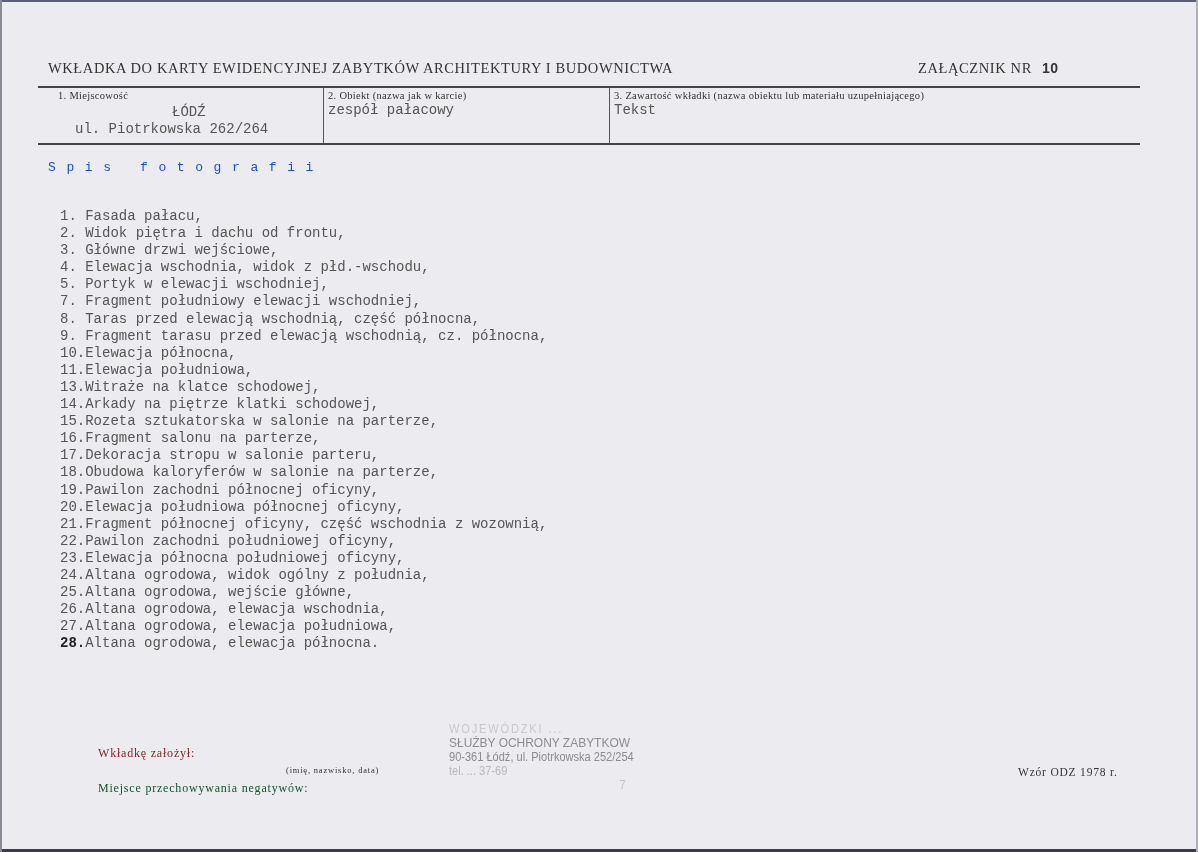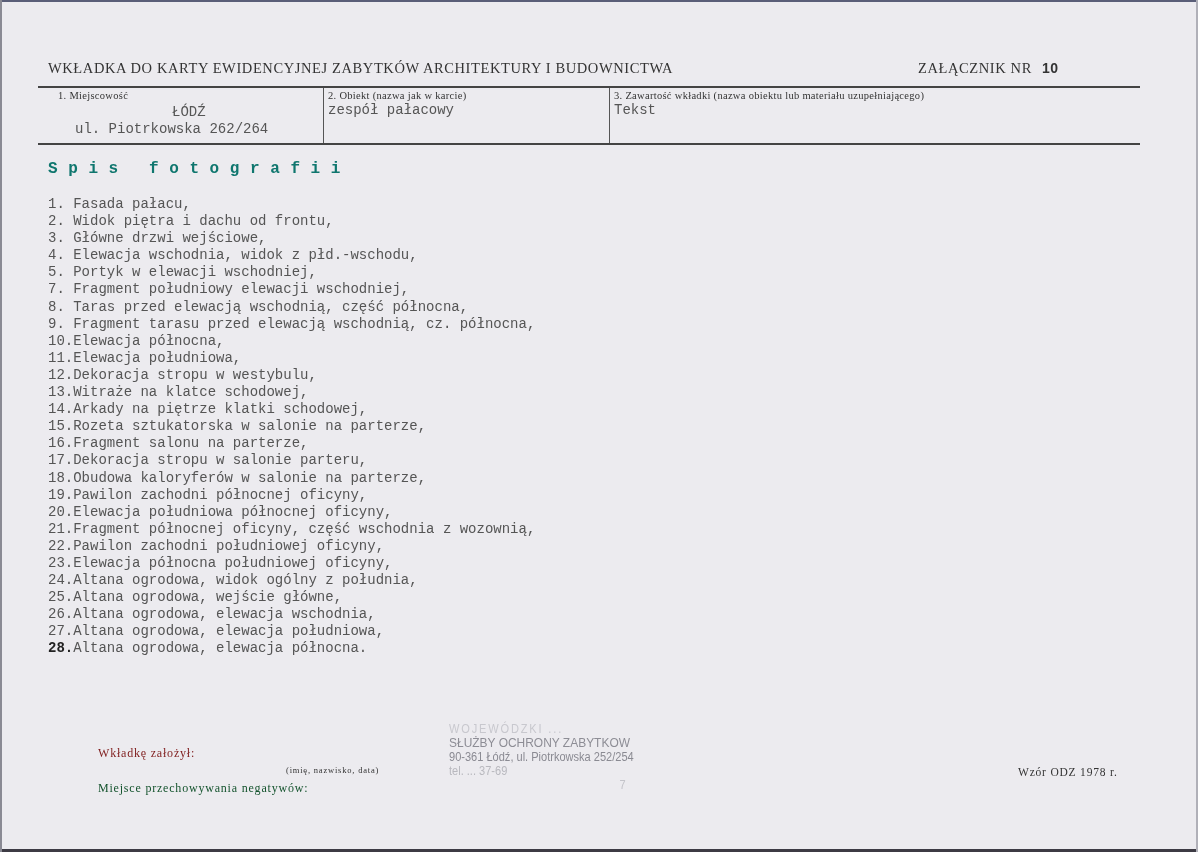--- a/index.html
+++ b/index.html
@@ -42,25 +42,25 @@
     .c2 .cell-label, .c3 .cell-label { left: 4px; }
     .mono { font-family: "Liberation Mono", monospace; color: #555; }
     .cell-val { position: absolute; font-size: 14px; }
     .c1 .v1 { left: 134px; top: 16px; }
     .c1 .v2 { left: 37px; top: 33px; }
     .c2 .v1 { left: 4px; top: 14px; }
     .c3 .v1 { left: 4px; top: 14px; }
 
     .section-title {
       position: absolute; left: 48px; top: 160px;
-      font-family: "Liberation Mono", monospace; font-size: 16px;
-      letter-spacing: 10.6px; color: #0f766e; font-weight: bold;
+      font-family: "Liberation Mono", monospace; font-size: 13px;
+      letter-spacing: 10.6px; color: #1d4ed8; font-weight: normal;
     }
     .photo-list {
-      position: absolute; left: 48px; top: 196px; margin: 0; padding: 0; list-style: none;
+      position: absolute; left: 48px; top: 196px; margin: 12px; padding: 0; list-style: none;
       font-family: "Liberation Mono", monospace; font-size: 14px; color: #555;
     }
     .photo-list li { height: 17.1px; line-height: 17.1px; white-space: pre; }
     .photo-list li .n.bold { font-weight: bold; color: #222; }
 
     .founder { position: absolute; left: 98px; top: 746px; font-size: 12px; letter-spacing: 0.8px; color: #7f1d1d; }
     .founder-hint { position: absolute; left: 286px; top: 765px; font-size: 8.5px; letter-spacing: 0.8px; color: #333; }
     .negatives { position: absolute; left: 98px; top: 781px; font-size: 12px; letter-spacing: 0.8px; color: #14532d; }
     .pattern { position: absolute; left: 1018px; top: 766px; font-size: 11.5px; letter-spacing: 0.8px; color: #333; }
 
@@ -108,21 +108,20 @@
   <li><span class="n">1. </span><span>Fasada pałacu,</span></li>
   <li><span class="n">2. </span><span>Widok piętra i dachu od frontu,</span></li>
   <li><span class="n">3. </span><span>Główne drzwi wejściowe,</span></li>
   <li><span class="n">4. </span><span>Elewacja wschodnia, widok z płd.-wschodu,</span></li>
   <li><span class="n">5. </span><span>Portyk w elewacji wschodniej,</span></li>
   <li><span class="n">7. </span><span>Fragment południowy elewacji wschodniej,</span></li>
   <li><span class="n">8. </span><span>Taras przed elewacją wschodnią, część północna,</span></li>
   <li><span class="n">9. </span><span>Fragment tarasu przed elewacją wschodnią, cz. północna,</span></li>
   <li><span class="n">10.</span><span>Elewacja północna,</span></li>
   <li><span class="n">11.</span><span>Elewacja południowa,</span></li>
-  <li><span class="n">12.</span><span>Dekoracja stropu w westybulu,</span></li>
   <li><span class="n">13.</span><span>Witraże na klatce schodowej,</span></li>
   <li><span class="n">14.</span><span>Arkady na piętrze klatki schodowej,</span></li>
   <li><span class="n">15.</span><span>Rozeta sztukatorska w salonie na parterze,</span></li>
   <li><span class="n">16.</span><span>Fragment salonu na parterze,</span></li>
   <li><span class="n">17.</span><span>Dekoracja stropu w salonie parteru,</span></li>
   <li><span class="n">18.</span><span>Obudowa kaloryferów w salonie na parterze,</span></li>
   <li><span class="n">19.</span><span>Pawilon zachodni północnej oficyny,</span></li>
   <li><span class="n">20.</span><span>Elewacja południowa północnej oficyny,</span></li>
   <li><span class="n">21.</span><span>Fragment północnej oficyny, część wschodnia z wozownią,</span></li>
   <li><span class="n">22.</span><span>Pawilon zachodni południowej oficyny,</span></li>

